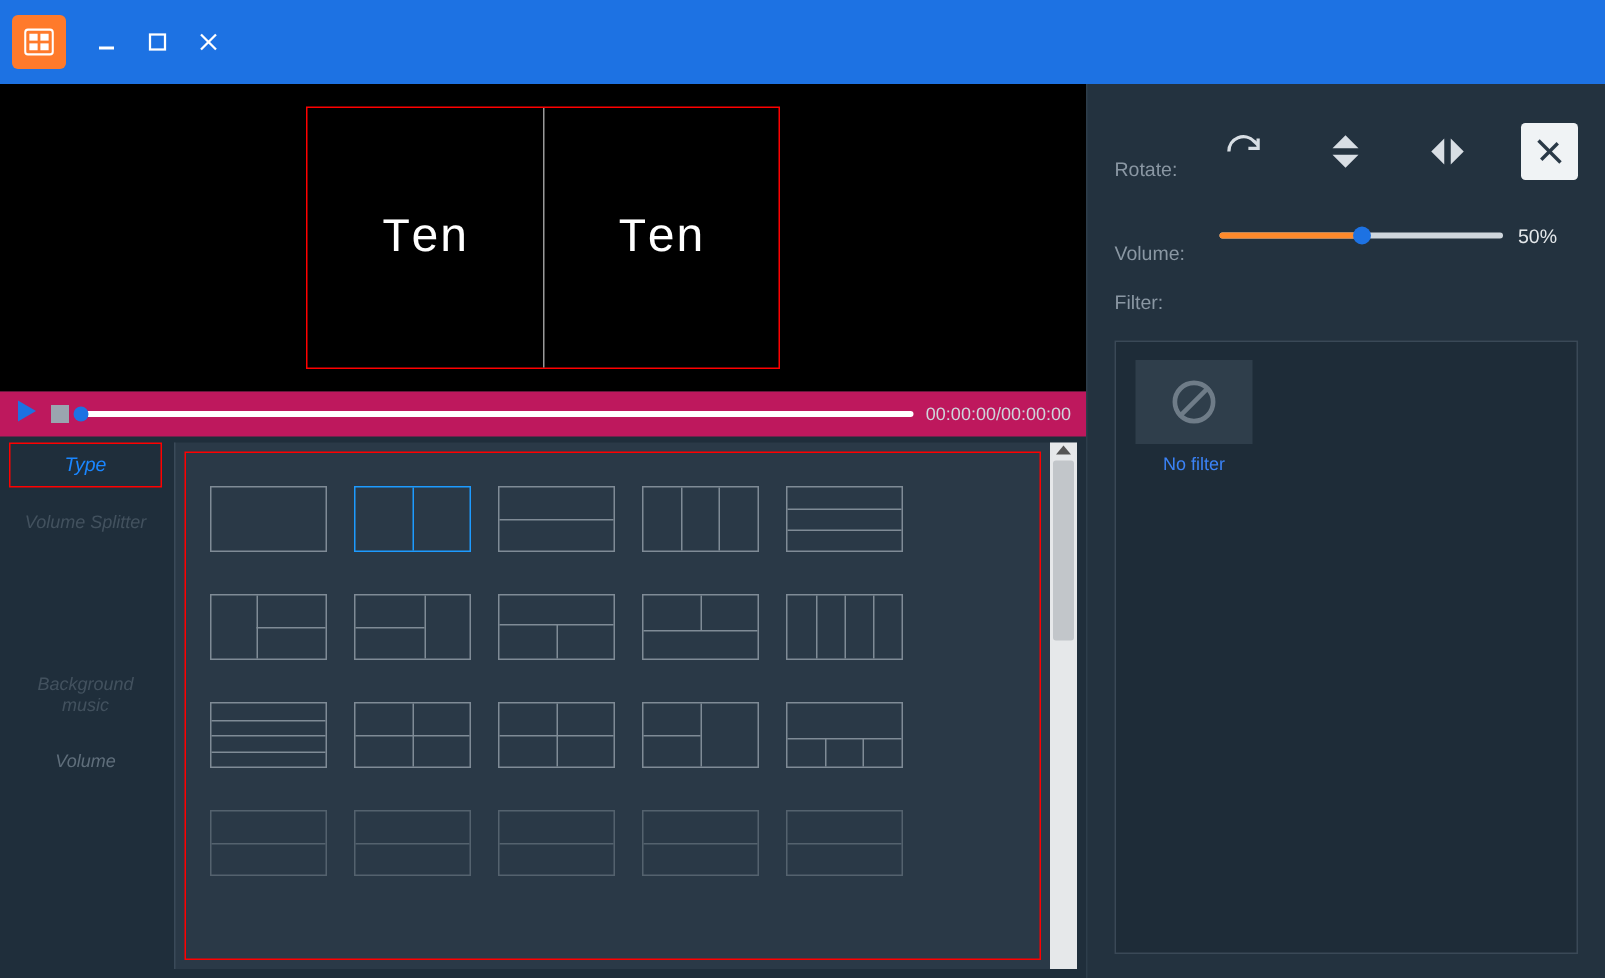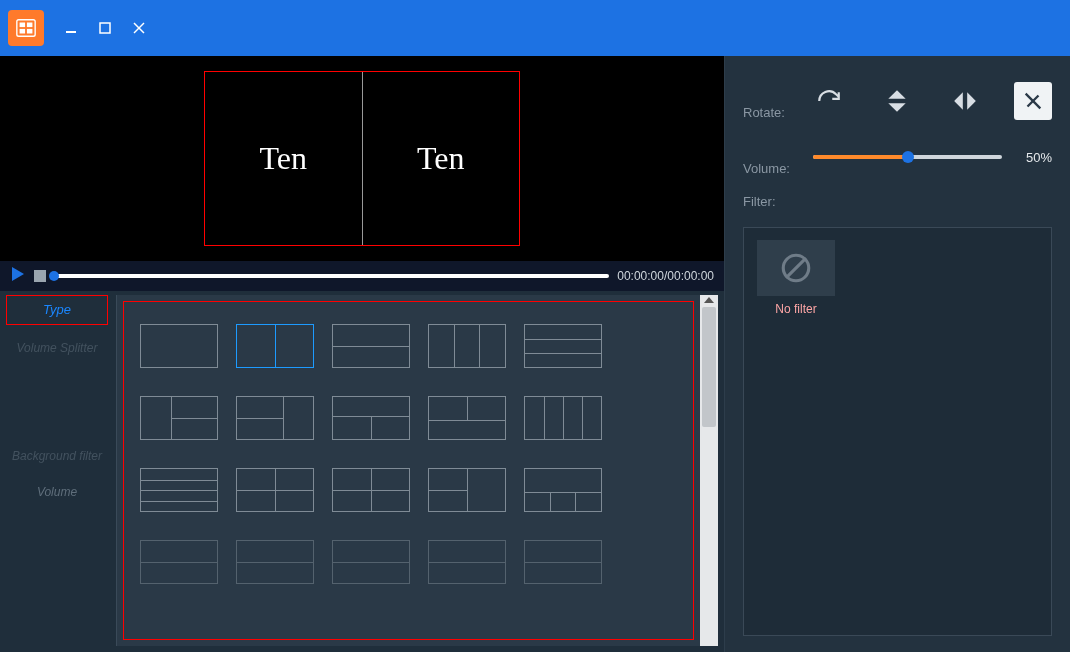--- a/index.html
+++ b/index.html
@@ -29,24 +29,24 @@
   .titlebar-title { color: #fff; font-size: 20px; font-weight:500; flex:1; }
   .win-controls { display:flex; gap:4px; }
   .win-btn { width:30px; height:30px; display:flex; align-items:center; justify-content:center; color:#fff; cursor:pointer; }
   .win-btn svg { stroke:#fff; }
   .body-row { display:flex; flex:1; min-height:0; }
   .left-col { flex:1; display:flex; flex-direction:column; background:#1f2e3b;}
   .preview-area { height:205px; background:#000; display:flex; align-items:center; justify-content:center; }
   .preview-split {
     width:316px; height:175px; border:1px solid #f00; display:flex;
   }
-  .preview-pane { flex:1; border-right:1px solid #999; display:flex; align-items:center; justify-content:center; color:#fff; font-size:32px; font-family: Liberation Serif, serif;}
+  .preview-pane { flex:1; border-right:1px solid #999; display:flex; align-items:center; justify-content:center; color:#fff; font-size:32px; font-family: Liberation Mono, monospace;}
   .preview-pane:last-child { border-right:none; }
   .playbar {
-    height:30px; background:#0f172a; display:flex; align-items:center; gap:8px; padding:0 10px;
+    height:30px; background:#be185d; display:flex; align-items:center; gap:8px; padding:0 10px;
   }
   .play-btn { color:#1d72e3; cursor:pointer; }
   .stop-btn { width:12px; height:12px; background:#9aa5af; cursor:pointer;}
   .seek { flex:1; height:4px; background:#fff; position:relative; border-radius:2px;}
   .seek-dot { position:absolute; left:0; top:50%; transform:translate(-50%,-50%); width:10px; height:10px; border-radius:50%; background:#1d72e3;}
   .timecode { font-size:12px; color:#cfd6dc; white-space:nowrap;}
   .lower-row { flex:1; display:flex; padding:4px 6px 6px 6px; gap:8px; min-height:0;font-style:italic;}
   .side-tabs { width:102px; display:flex; flex-direction:column; gap:10px; padding-top:0;}
   .side-tab {
     font-size:12px; color:#5f6e7b; text-align:center; padding:6px 2px; cursor:pointer;
@@ -93,29 +93,29 @@
   .ctl-label { font-size:13px; color:#8a97a3; width:58px;margin-top:23px; }
   .icon-btn {
     width:38px; height:38px; display:flex; align-items:center; justify-content:center; cursor:pointer; color:#d8dee4;
   }
   .icon-btn.active { background:#f0f3f5; border-radius:3px; color:#2a3947;}
   .rotate-icons { display:flex; gap:30px; align-items:center; flex:1; justify-content:space-around;}
   .slider-wrap { flex:1; display:flex; align-items:center; gap:10px;}
   .vol-slider { flex:1; height:4px; background:#cfd6dc; position:relative; border-radius:2px;}
   .vol-fill { position:absolute; left:0; top:0; bottom:0; width:50%; background:#ff8a2b; border-radius:2px;}
   .vol-thumb { position:absolute; left:50%; top:50%; transform:translate(-50%,-50%); width:12px; height:12px; border-radius:50%; background:#1d72e3;}
-  .vol-val { font-size:13px; color:#e4e8eb; width:40px; text-align:right;}
+  .vol-val { font-size:13px; color:#e4e8eb; width:40px; }
   .filter-label { font-size:13px; color:#8a97a3; }
   .filter-panel {
     flex:1; border:1px solid #3a4957; background:#1e2c38; padding:12px;
     display:flex; align-content:flex-start;
   }
   .filter-item { width:80px; display:flex; flex-direction:column; align-items:center; gap:6px; cursor:pointer;}
   .filter-thumb { width:78px; height:56px; background:#2f3e4b; display:flex; align-items:center; justify-content:center;}
-  .filter-name { font-size:12px; color:#fca5a5;}
+  .filter-name { font-size:12px; color:#3b82f6;}
 </style>
 </head>
 <body>
 
 <div class="window">
   <div class="titlebar">
     <div class="app-icon">
       <svg width="22" height="22" viewBox="0 0 24 24">
           <rect x="2" y="3" width="20" height="18" rx="2" fill="none" stroke="#fff" stroke-width="1.5"></rect>
           <rect x="5" y="6" width="6" height="5" fill="#fff"></rect>
@@ -166,21 +166,21 @@
         </div>
         <div class="timecode">00:00:00/00:00:00</div>
       </div>
 
       <div class="lower-row">
         <div class="side-tabs">
           <div class="side-tab active">Type</div>
           <div class="side-tab dim">Volume Splitter</div>
           <div class="side-tab dim" style="height:26px"></div>
           <div class="side-tab dim" style="height:26px"></div>
-          <div class="side-tab dim">Background filter</div>
+          <div class="side-tab dim">Background music</div>
           <div class="side-tab">Volume</div>
         </div>
 
         <div class="template-area">
           <div class="template-scroll">
             <div class="template-grid">
 
               <div class="template-item"></div>
 
               <div class="template-item selected">

